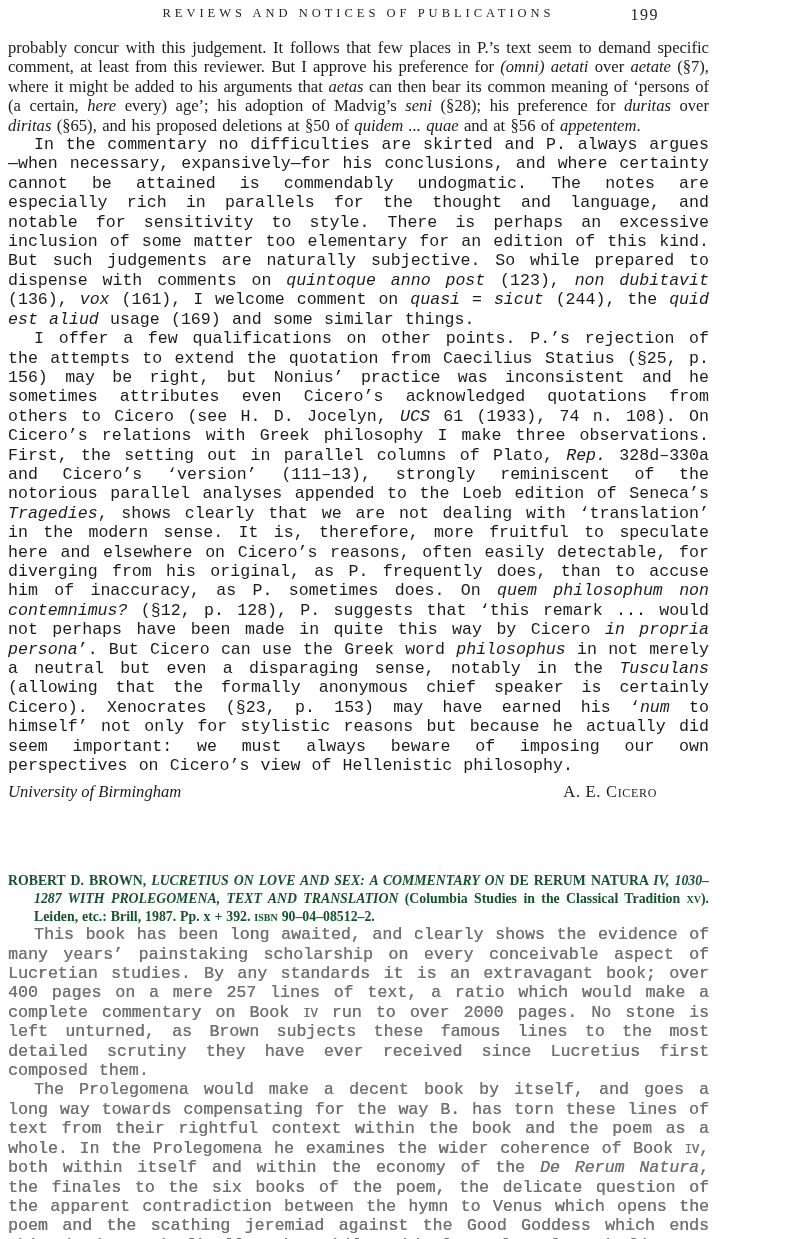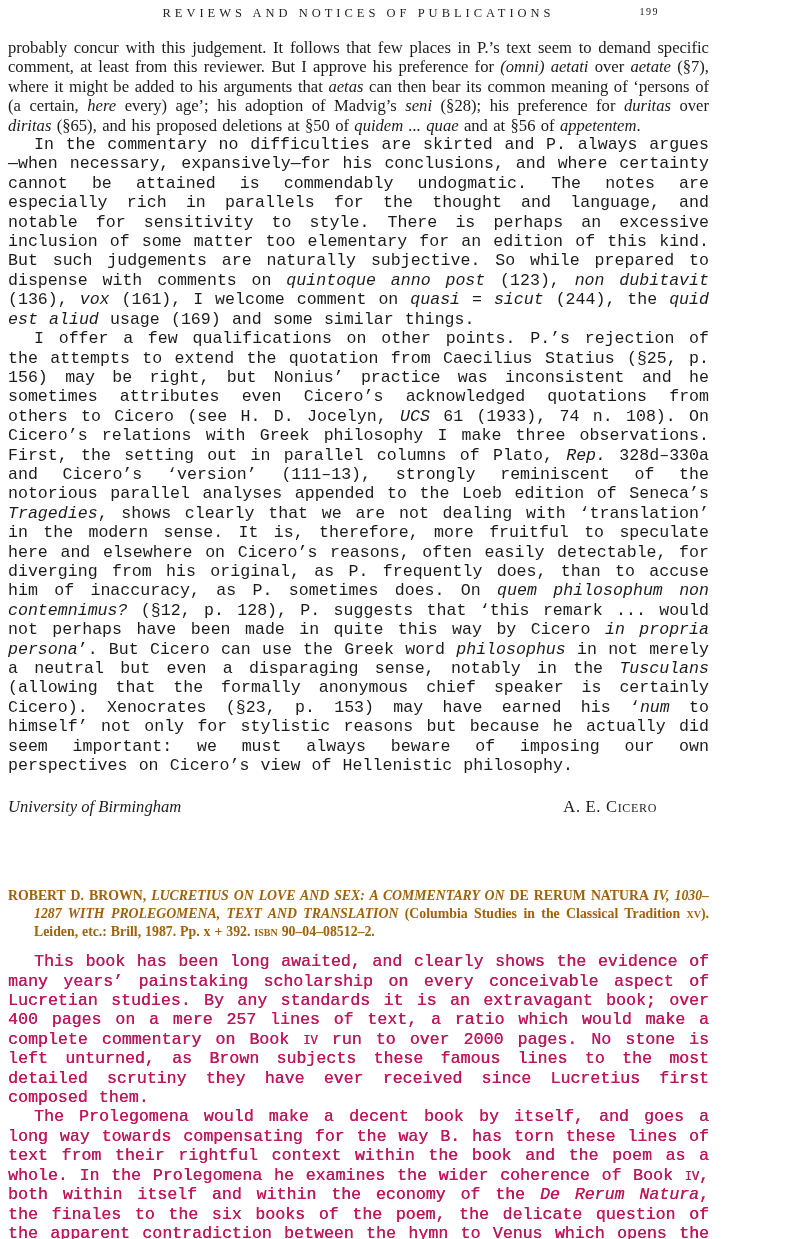--- a/index.html
+++ b/index.html
@@ -24,67 +24,67 @@
   .running-head {
     text-align: center;
     font-size: 12.5px;
     letter-spacing: 0.32em;
     color: #222;
   }
   .page-number {
     position: absolute;
     right: 50px;
     top: 0;
-    font-size: 10px;
+    font-size: 16px;
     letter-spacing: 1.5px;
     color: #222;
   }
 
   .para {
     margin: 0;
     text-align: justify;
     font-size: 16.6px;
     line-height: 19.4px;
     word-spacing: 1.2px;
   }
   .para.indent { text-indent: 26px; font-family: Liberation Mono, monospace; }
 
   .i  { font-style: italic; }
   .sc { font-variant: small-caps; }
 
   .signature {
     display: flex;
     justify-content: space-between;
     align-items: baseline;
-    margin-top: 22px;
+    margin-top: 7px;
     font-size: 16.6px;
     line-height: 20px;
     text-align: center;
   }
   .affiliation { font-style: italic; }
   .author {
     font-variant: small-caps;
     letter-spacing: 0.04em;
     padding-right: 52px;
   }
 
   .review-2 { margin-top: 0; }
   .review-heading {
-    margin: 70px 0 12px 0;
+    margin: 70px 0 0 0;
     font-weight: bold;
     font-size: 13.8px;
     line-height: 17.6px;
     text-align: justify;
     padding-left: 26px;
     text-indent: -26px;
     word-spacing: 0.5px;
-    color: #a16207;
+    color: #14532d;
   }
   .heavy {
-    color: #be185d;
+    color: #737373;
     text-shadow: 0.3px 0 0 currentColor;
   }
 </style>
 </head>
 <body>
 
 <div class="page">
 
   <header class="page-header">
     <div class="running-head">REVIEWS AND NOTICES OF PUBLICATIONS</div>

